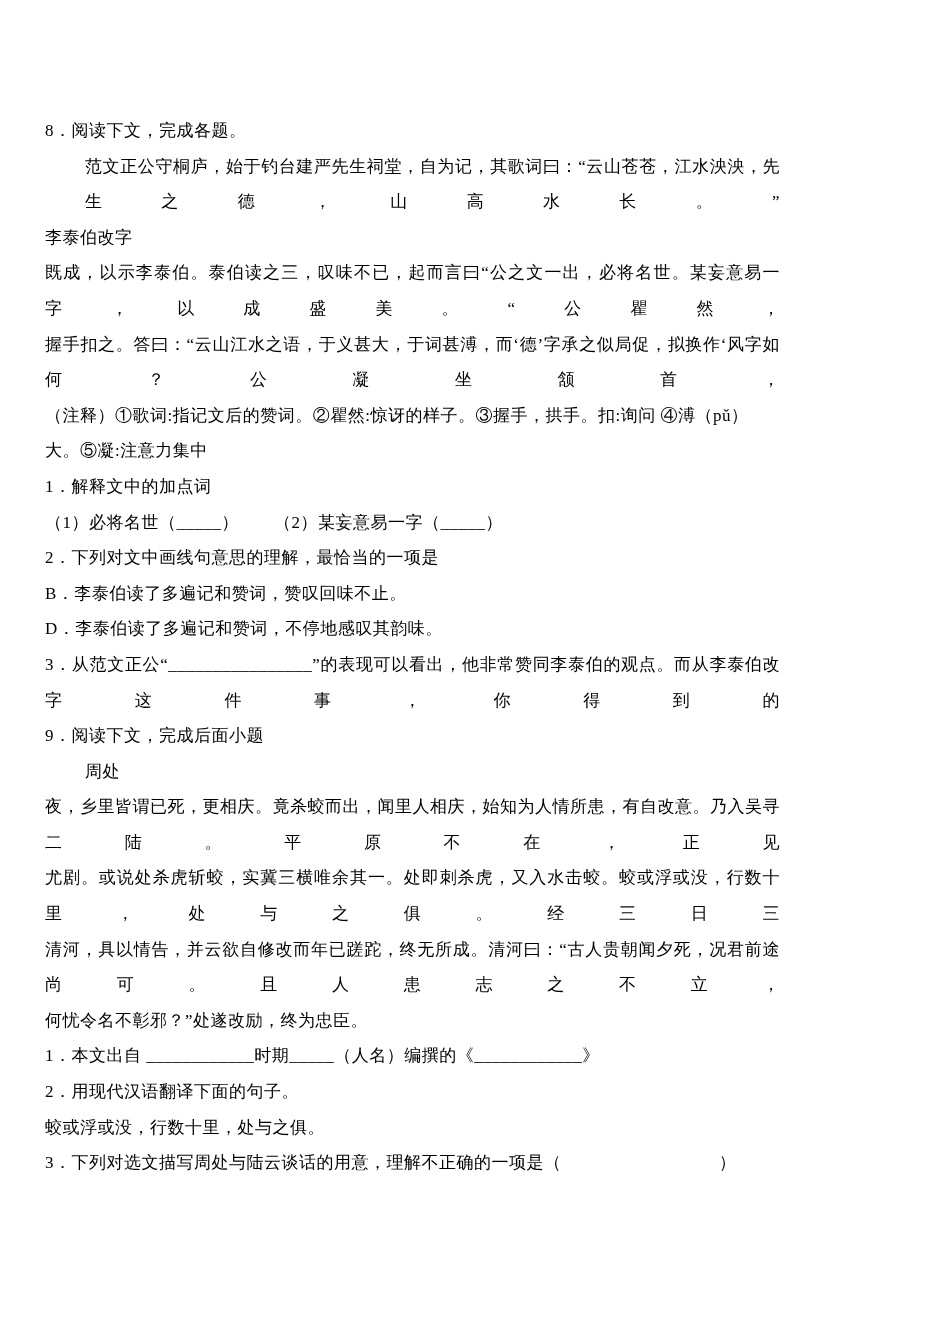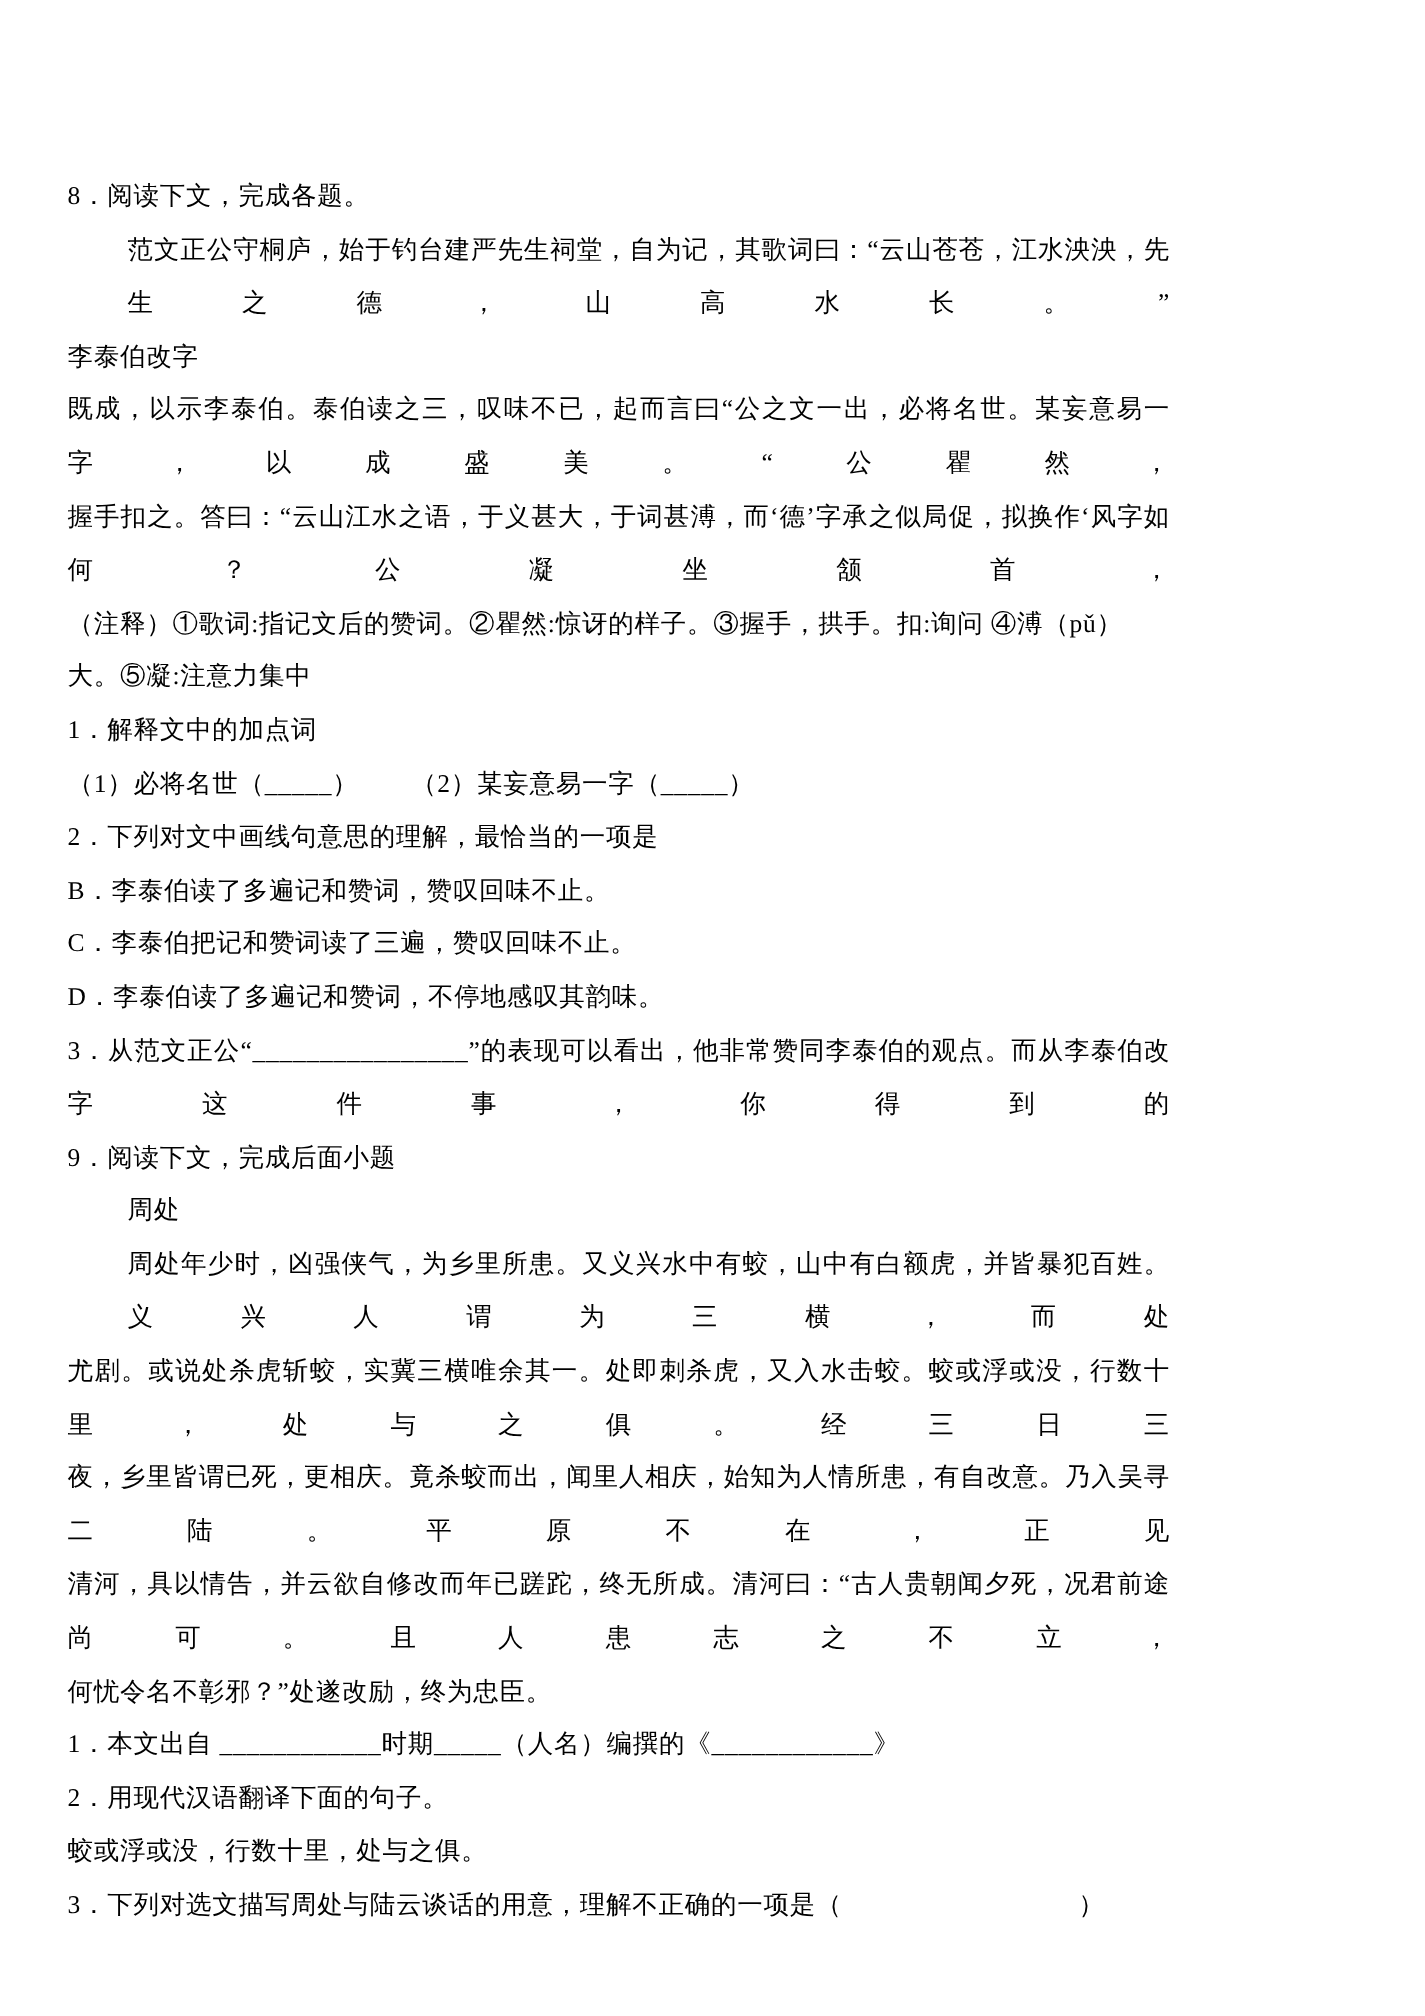--- a/index.html
+++ b/index.html
@@ -40,27 +40,25 @@
     <div class="line"><span class="txt">8．阅读下文，完成各题。</span></div>
     <div class="line indent fill"><span class="txt">范文正公守桐庐，始于钓台建严先生祠堂，自为记，其歌词曰：“云山苍苍，江水泱泱，先生之德，山高水长。”</span></div>
     <div class="line"><span class="txt">李泰伯改字</span></div>
     <div class="line fill"><span class="txt">既成，以示李泰伯。泰伯读之三，叹味不已，起而言曰“公之文一出，必将名世。某妄意易一字，以成盛美。“公瞿然，</span></div>
     <div class="line fill"><span class="txt">握手扣之。答曰：“云山江水之语，于义甚大，于词甚溥，而‘德’字承之似局促，拟换作‘风字如何？公凝坐颔首，</span></div>
     <div class="line"><span class="txt">（注释）①歌词:指记文后的赞词。②瞿然:惊讶的样子。③握手，拱手。扣:询问 ④溥（pǔ）大。⑤凝:注意力集中</span></div>
     <div class="line"><span class="txt">1．解释文中的加点词</span></div>
     <div class="line"><span class="txt">（1）必将名世（_____）　　（2）某妄意易一字（_____）</span></div>
     <div class="line"><span class="txt">2．下列对文中画线句意思的理解，最恰当的一项是</span></div>
     <div class="line"><span class="txt">B．李泰伯读了多遍记和赞词，赞叹回味不止。</span></div>
-    <div class="line"><span class="txt">C．李泰伯把记和赞词读了三遍，赞叹回味不止。</span></div>
     <div class="line"><span class="txt">D．李泰伯读了多遍记和赞词，不停地感叹其韵味。</span></div>
     <div class="line fill"><span class="txt">3．从范文正公“________________”的表现可以看出，他非常赞同李泰伯的观点。而从李泰伯改字这件事，你得到的</span></div>
     <div class="line"><span class="txt">9．阅读下文，完成后面小题</span></div>
     <div class="line indent"><span class="txt">周处</span></div>
-    <div class="line indent fill"><span class="txt">周处年少时，凶强侠气，为乡里所患。又义兴水中有蛟，山中有白额虎，并皆暴犯百姓。义兴人谓为三横，而处</span></div>
+    <div class="line fill"><span class="txt">夜，乡里皆谓已死，更相庆。竟杀蛟而出，闻里人相庆，始知为人情所患，有自改意。乃入吴寻二陆。平原不在，正见</span></div>
     <div class="line fill"><span class="txt">尤剧。或说处杀虎斩蛟，实冀三横唯余其一。处即刺杀虎，又入水击蛟。蛟或浮或没，行数十里，处与之俱。经三日三</span></div>
-    <div class="line fill"><span class="txt">夜，乡里皆谓已死，更相庆。竟杀蛟而出，闻里人相庆，始知为人情所患，有自改意。乃入吴寻二陆。平原不在，正见</span></div>
     <div class="line fill"><span class="txt">清河，具以情告，并云欲自修改而年已蹉跎，终无所成。清河曰：“古人贵朝闻夕死，况君前途尚可。且人患志之不立，</span></div>
     <div class="line"><span class="txt">何忧令名不彰邪？”处遂改励，终为忠臣。</span></div>
     <div class="line"><span class="txt">1．本文出自 ____________时期_____（人名）编撰的《____________》</span></div>
     <div class="line"><span class="txt">2．用现代汉语翻译下面的句子。</span></div>
     <div class="line"><span class="txt">蛟或浮或没，行数十里，处与之俱。</span></div>
     <div class="line"><span class="txt">3．下列对选文描写周处与陆云谈话的用意，理解不正确的一项是（　　　　　　　　　）</span></div>
   </div>
 
 </body></html>

